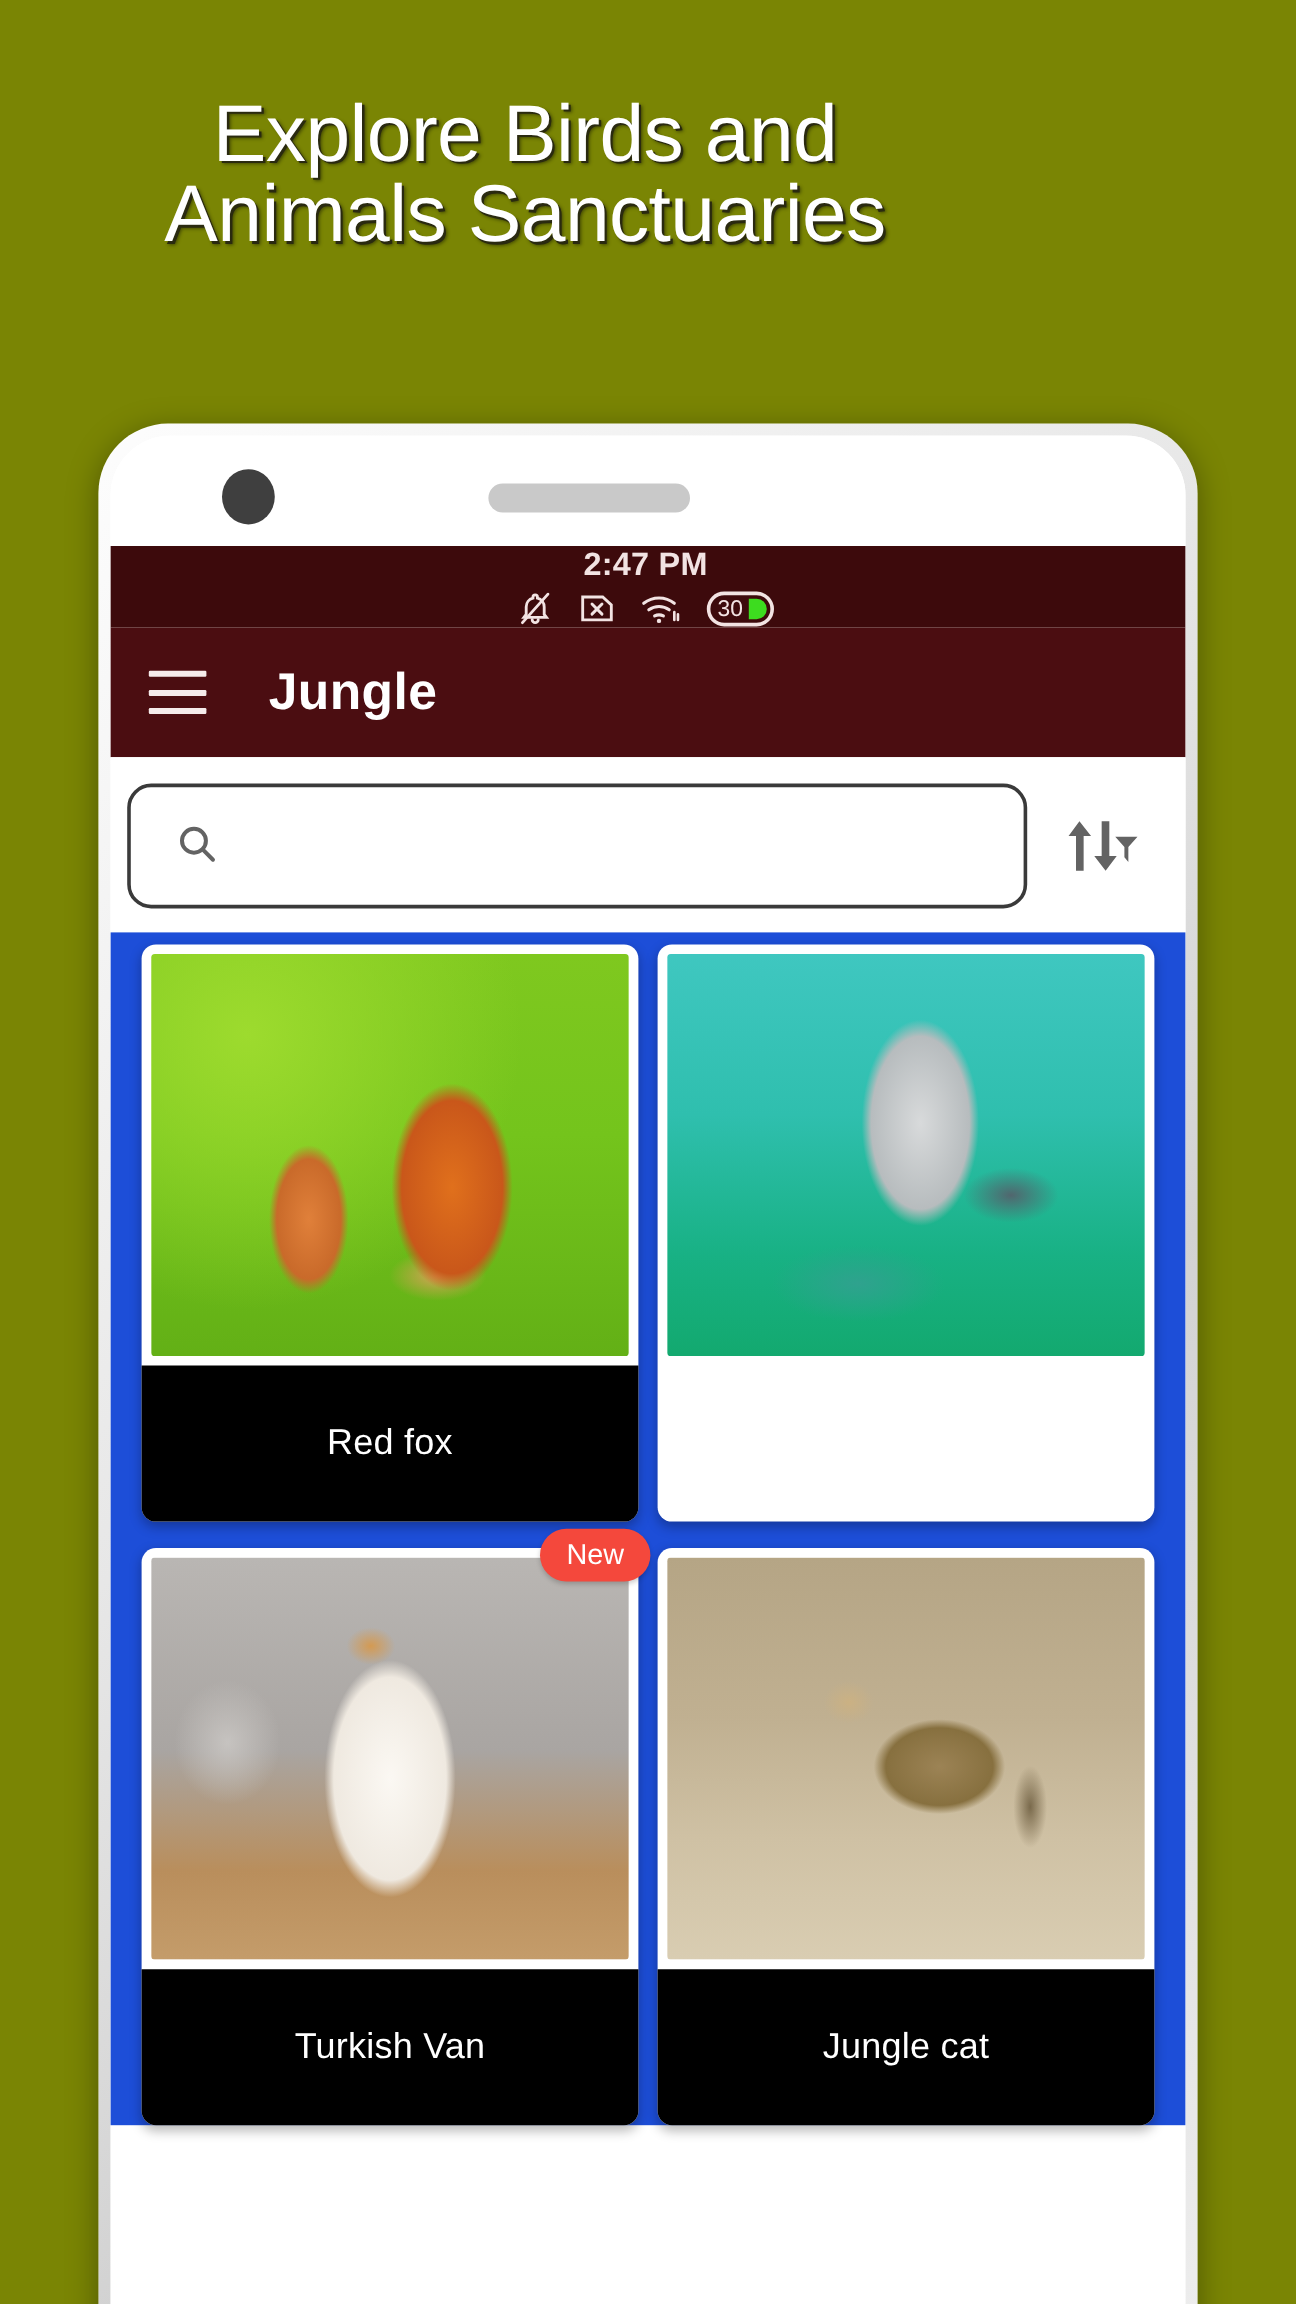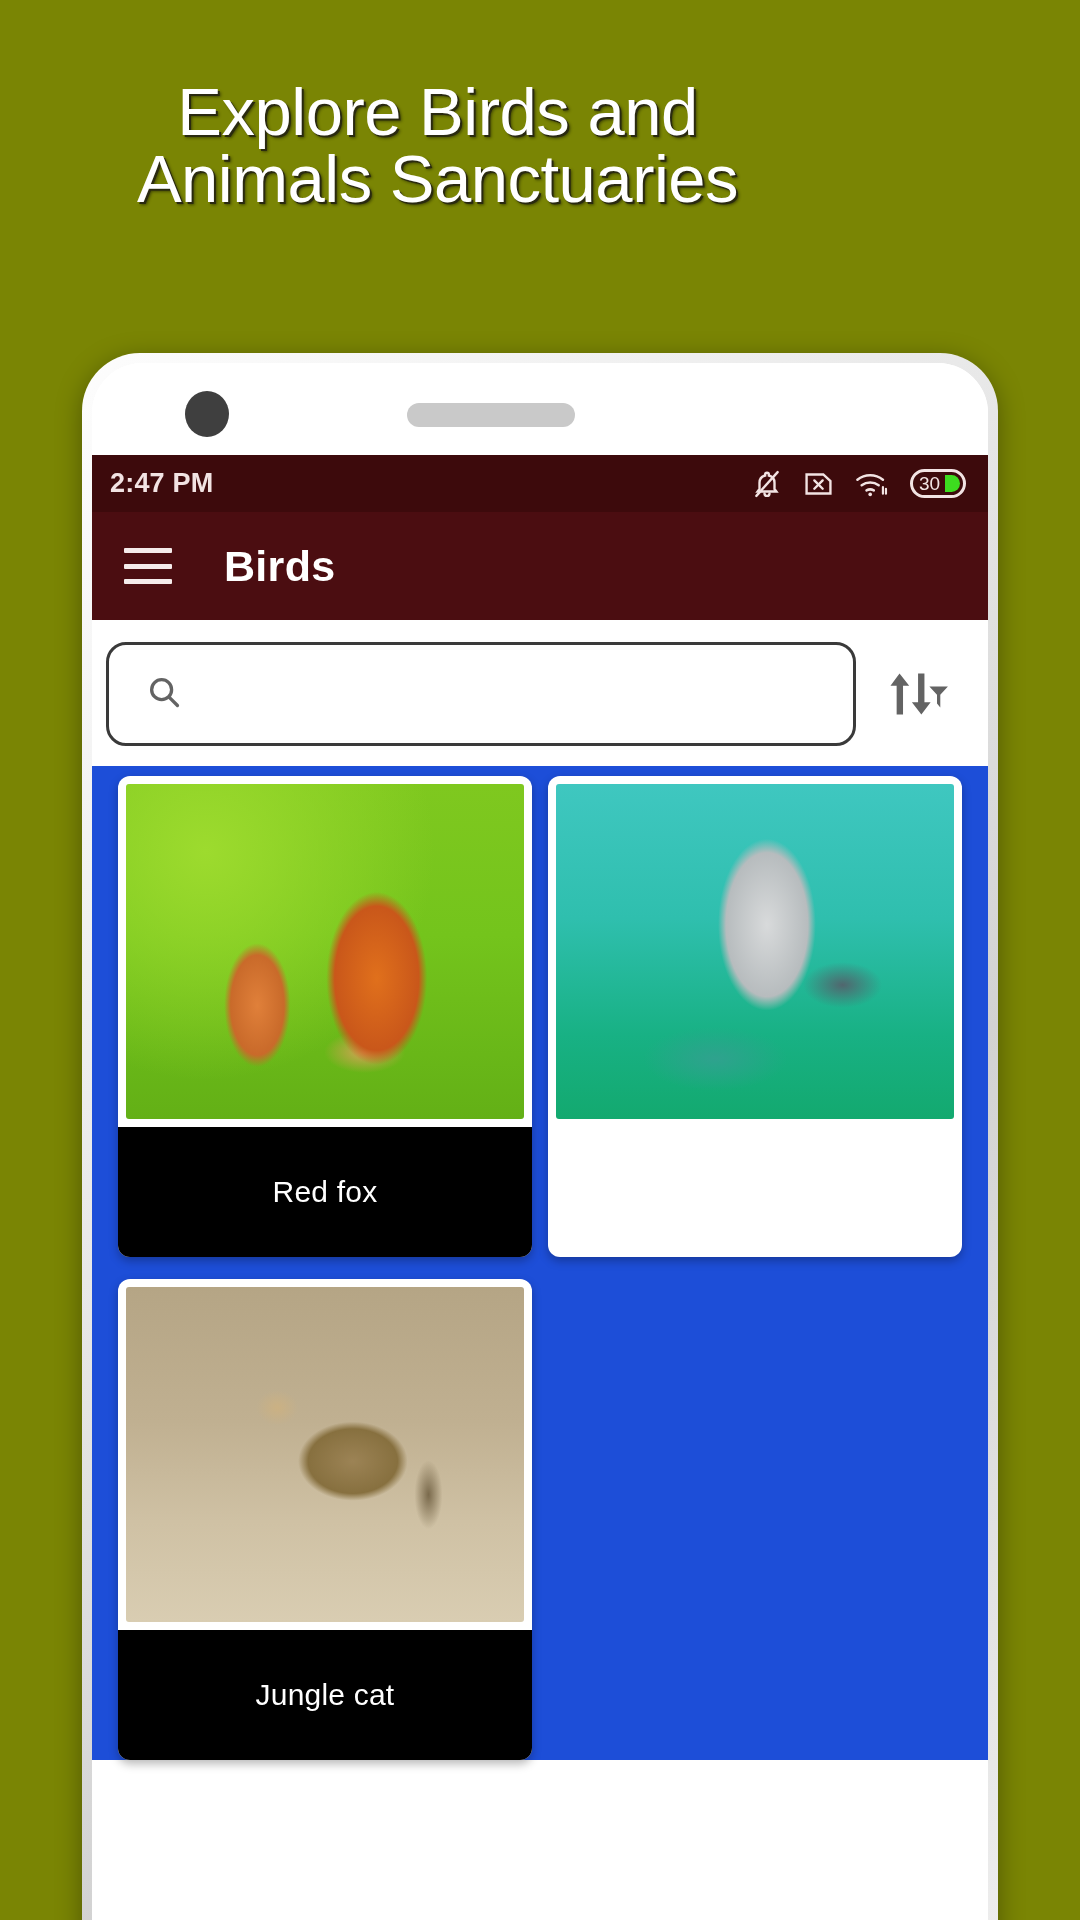--- a/index.html
+++ b/index.html
@@ -76,27 +76,28 @@
     left: 315px;
     top: 40px;
     width: 168px;
     height: 24px;
     border-radius: 12px;
     background: #c9c9c9;
   }
 
   
   .status-bar {
-    height: 57px;
+    height: 68px;
     background: #3d0a0c;
     display: flex;
     align-items: center;
     justify-content: space-between;
     padding: 0 22px 0 18px;
     color: #f2e3e3;
+    flex-direction: column;
   }
   .status-time {
     font-size: 27px;
     font-weight: 700;
     letter-spacing: 0.2px;
   }
   .status-icons {
     display: flex;
     align-items: center;
     gap: 21px;
@@ -332,21 +333,21 @@
 
       </div>
     </div>
 
     <div class="app-bar">
       <div class="hamburger">
         <span></span>
           <span></span>
           <span></span>
       </div>
-      <div class="app-title">Birds</div>
+      <div class="app-title">Jungle</div>
     </div>
 
     <div class="search-row">
       <div class="search-box">
         <span>
           <svg width="38" height="38" viewBox="0 0 24 24" fill="none" stroke="#636363" stroke-width="2.1" stroke-linecap="round">
             <circle cx="10.5" cy="10.5" r="6.3"></circle>
             <line x1="15.2" y1="15.2" x2="20.5" y2="20.5"></line>
           </svg>
         </span>
@@ -366,20 +367,25 @@
 
       <div class="animal-card">
         <div class="card-photo photo-redfox"></div>
         <div class="card-label">Red fox</div>
       </div>
 
       <div class="animal-card">
         <div class="card-photo photo-dolphin"></div>
       </div>
 
+      <div class="animal-card">
+        <div class="new-badge">New</div>
+        <div class="card-photo photo-turkishvan"></div>
+        <div class="card-label">Turkish Van</div>
+      </div>
 
       <div class="animal-card">
         <div class="card-photo photo-junglecat"></div>
         <div class="card-label">Jungle cat</div>
       </div>
 
     </div>
 
   </div>
 </div>

